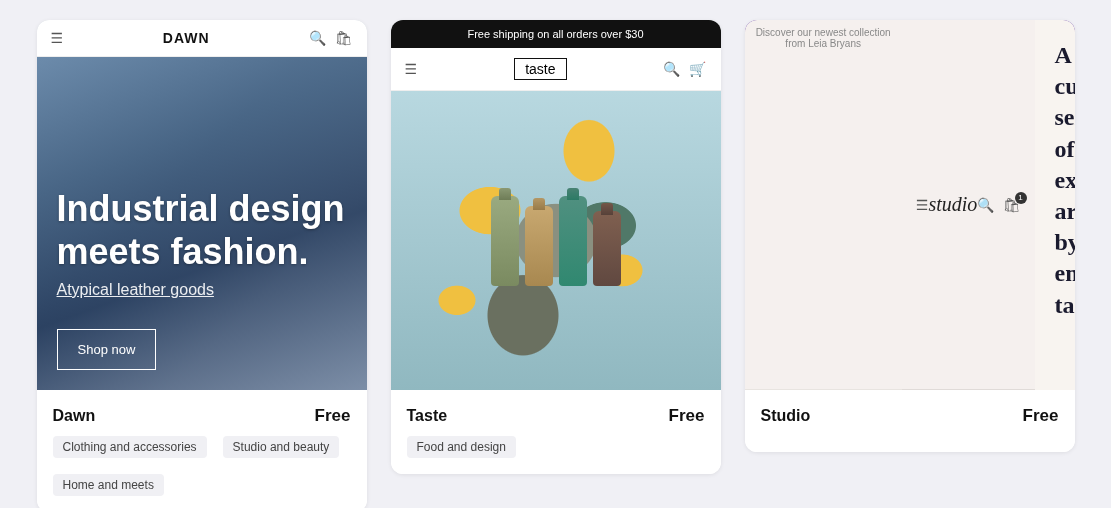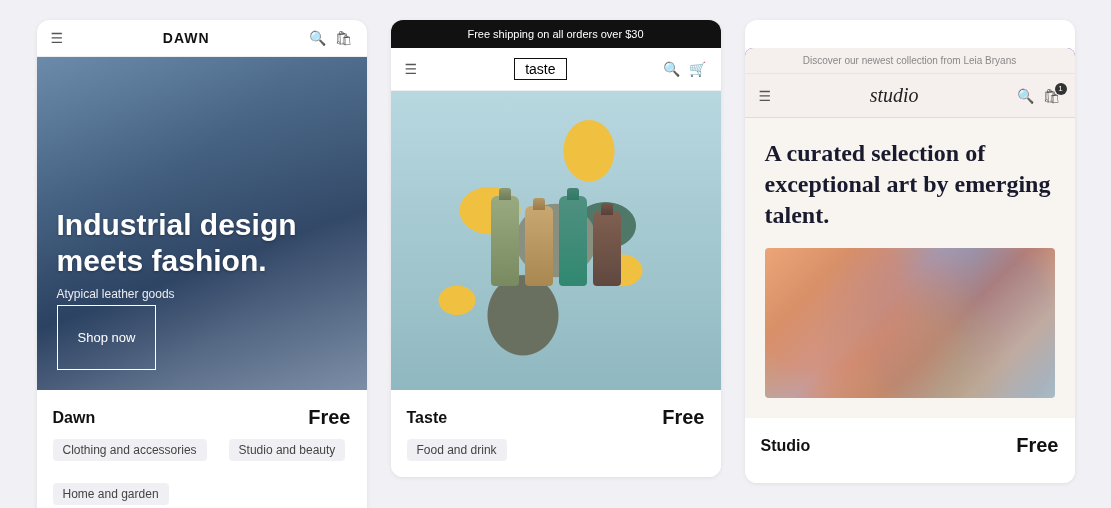--- a/index.html
+++ b/index.html
@@ -72,36 +72,37 @@
       background: 
         linear-gradient(160deg, #7090b0 0%, #4a6888 30%, #2a4060 60%, #8090a8 100%);
       opacity: 0.9;
     }
     .dawn-hero-content {
       position: relative;
       z-index: 2;
       color: #fff;
     }
     .dawn-hero-title {
-      font-size: 30px;
+      font-size: 36px;
       font-weight: 700;
       line-height: 1.2;
       margin-bottom: 8px;
       text-shadow: 0 1px 3px rgba(0,0,0,0.3);
     }
     .dawn-hero-sub {
-      font-size: 12px;
-      margin-bottom: 4px;
+      font-size: 16px;
+      margin-bottom: 30px;
       opacity: 0.9;
+      text-decoration: underline;
     }
     .dawn-shop-btn {
       display: inline-block;
       border: 1.5px solid #fff;
       color: #fff;
-      padding: 24px 20px;
+      padding: 12px 20px;
       font-size: 13px;
       background: transparent;
       cursor: pointer;
     }
 
     
     .taste-preview {
       background: #e8f0f0;
       display: flex;
       flex-direction: column;
@@ -179,22 +180,21 @@
     }
     .bottle-1 { background: linear-gradient(180deg, #9aaa80 0%, #7a8a60 100%); }
     .bottle-2 { background: linear-gradient(180deg, #c8a870 0%, #a88850 100%); height: 80px; }
     .bottle-3 { background: linear-gradient(180deg, #509080 0%, #308870 100%); }
     .bottle-4 { background: linear-gradient(180deg, #806050 0%, #604840 100%); height: 75px; }
 
     
     .studio-preview {
       background: #4c1d95;
       display: flex;
-      flex-direction: column;
-      margin-top: 28px;
+      flex-direction: row;
     }
     .studio-top-banner {
       background: #f5f0ee;
       text-align: center;
       font-size: 10px;
       color: #888;
       padding: 7px;
       border-bottom: 1px solid #e8e4e0;
     }
     .studio-nav {
@@ -255,28 +255,28 @@
       justify-content: space-between;
       align-items: center;
       margin-bottom: 10px;
     }
     .card-name {
       font-size: 16px;
       font-weight: 700;
       color: #111;
     }
     .card-price {
-      font-size: 20px;
+      font-size: 17px;
       font-weight: 700;
       color: #111;
     }
     .card-tags {
       display: flex;
       flex-wrap: wrap;
-      gap: 22px;
+      gap: 16px;
     }
     .tag {
       background: #f0f0f4;
       border-radius: 4px;
       padding: 4px 10px;
       font-size: 12px;
       color: #444;
     }
 
     
@@ -323,21 +323,21 @@
       </div>
     </div>
     <div class="card-info">
       <div class="card-title-row">
         <span class="card-name">Dawn</span>
         <span class="card-price">Free</span>
       </div>
       <div class="card-tags">
         <span class="tag">Clothing and accessories</span>
         <span class="tag">Studio and beauty</span>
-        <span class="tag">Home and garden</span>
+        <span class="tag">Home and meets</span>
       </div>
     </div>
   </div>
 
   <div class="card">
     <div class="card-preview taste-preview">
       <div class="taste-banner">Free shipping on all orders over $30</div>
       <div class="taste-nav">
         <span class="icon-menu">☰</span>
         <div class="taste-logo-box">taste</div>
@@ -356,21 +356,21 @@
           </div>
         </div>
       </div>
     </div>
     <div class="card-info">
       <div class="card-title-row">
         <span class="card-name">Taste</span>
         <span class="card-price">Free</span>
       </div>
       <div class="card-tags">
-        <span class="tag">Food and drink</span>
+        <span class="tag">Food and design</span>
       </div>
     </div>
   </div>
 
   <div class="card">
     <div class="card-preview studio-preview">
       <div class="studio-top-banner">Discover our newest collection from Leia Bryans</div>
       <div class="studio-nav">
         <span class="icon-menu">☰</span>
         <span class="studio-logo">studio</span>

